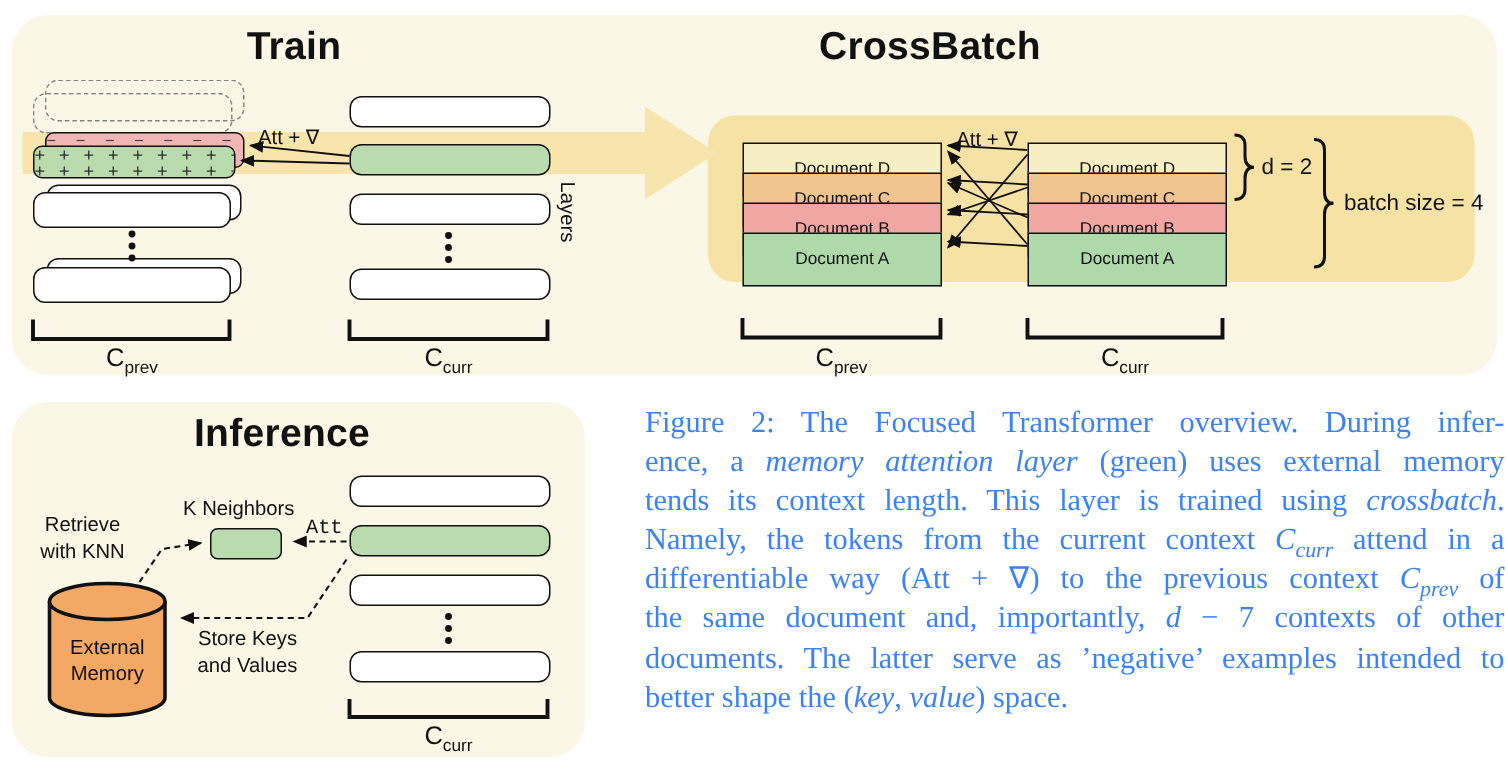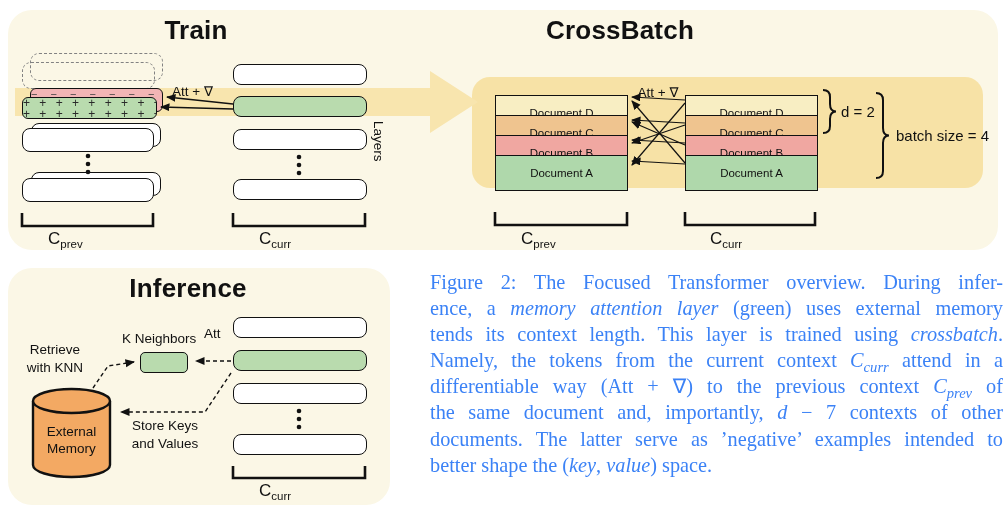--- a/index.html
+++ b/index.html
@@ -17,21 +17,21 @@
   .dashedbox { position:absolute; box-sizing:border-box; background:transparent; border:1.5px dashed #828282; border-radius:9px; z-index:2; }
   .signbox { border-radius:6px; overflow:hidden; text-align:center; }
   .minusline { font-size:11px; line-height:8px; letter-spacing:5px; color:#444; margin-top:1px; white-space:nowrap; }
   .plusline  { font-size:12px; line-height:9.5px; letter-spacing:3px; color:#2a2a2a; margin-top:1px; white-space:nowrap; }
 
   .docrow { position:absolute; width:133px; height:36px; box-sizing:border-box; border:1.3px solid #111;
             display:flex; align-items:center; justify-content:center; font-size:11.5px; z-index:2; }
 
   .lbl { position:absolute; font-size:13.5px; z-index:4; white-space:nowrap; }
   .lbl-c { text-align:center; }
-  .clabel { position:absolute; font-size:17px; width:80px; z-index:4; }
+  .clabel { position:absolute; font-size:17px; text-align:center; width:80px; z-index:4; }
   .clabel sub { font-size:11.5px; }
   .vert { writing-mode:vertical-rl; }
 
   .bracelbl { position:absolute; font-size:15px; z-index:4; white-space:nowrap; }
 
   #caption { position:absolute; left:430px; top:269px; width:573px; z-index:4;
              font-family:"Liberation Serif", serif; font-size:20.3px; color:#3b82f6; }
   .cap-line { height:26.1px; line-height:26.1px; text-align:justify; text-align-last:justify; white-space:nowrap; }
   .cap-line.last { text-align-last:left; }
   .cap-line em { font-style:italic; }
@@ -175,21 +175,21 @@
   </div>
   <div class="clabel" style="left:259px; top:481px;">
     <span>C</span><sub>curr</sub>
   </div>
 
   <div class="lbl lbl-c" style="left:16px; top:341px; width:78px; line-height:18px; white-space:normal;">
     <div>Retrieve</div>
     <div>with KNN</div>
   </div>
   <div class="lbl" style="left:122px; top:331px;">K Neighbors</div>
-  <div class="lbl" style="left:204px; top:326px;">Att</div>
+  <div class="lbl" style="left:204px; top:345px;font-family:Liberation Mono, monospace;">Att</div>
   <div class="lbl lbl-c" style="left:124px; top:417px; width:82px; line-height:18px; white-space:normal;">
     <div>Store Keys</div>
     <div>and Values</div>
   </div>
   <div class="lbl lbl-c" style="left:33px; top:423px; width:77px; line-height:17px; white-space:normal; z-index:4;">
     <div>External</div>
     <div>Memory</div>
   </div>
 
   <div id="caption">

